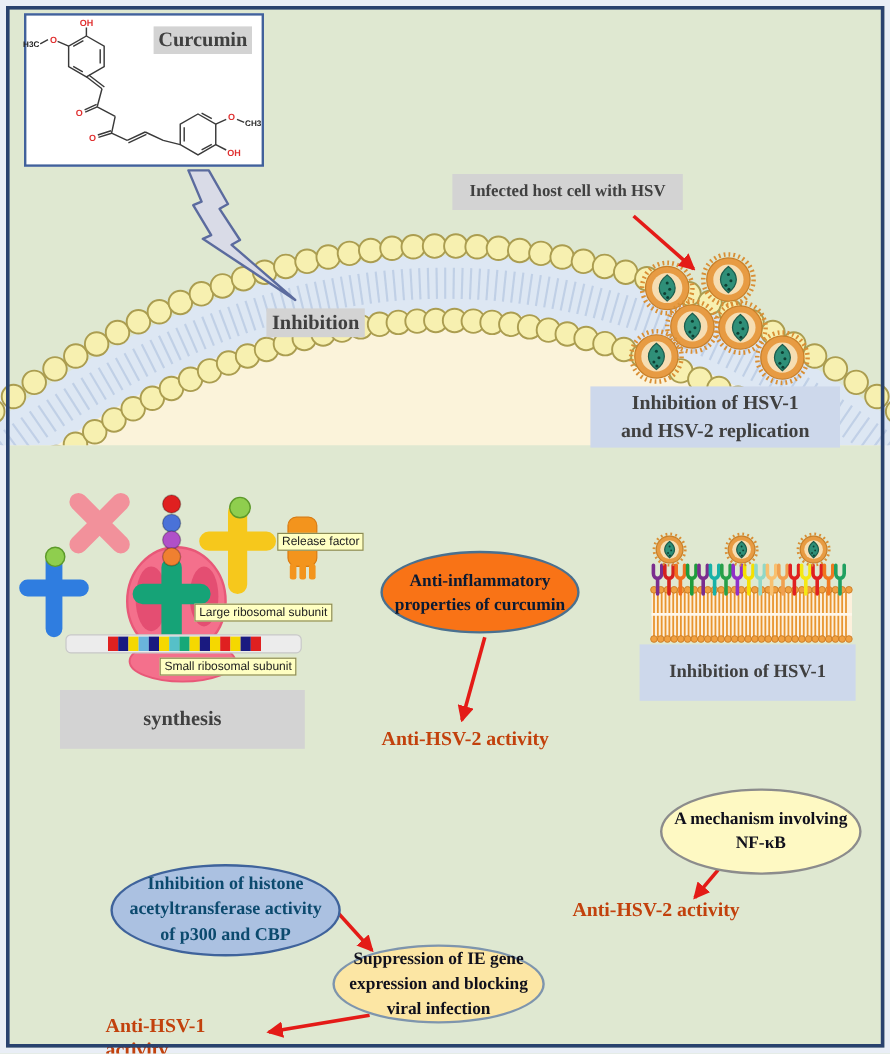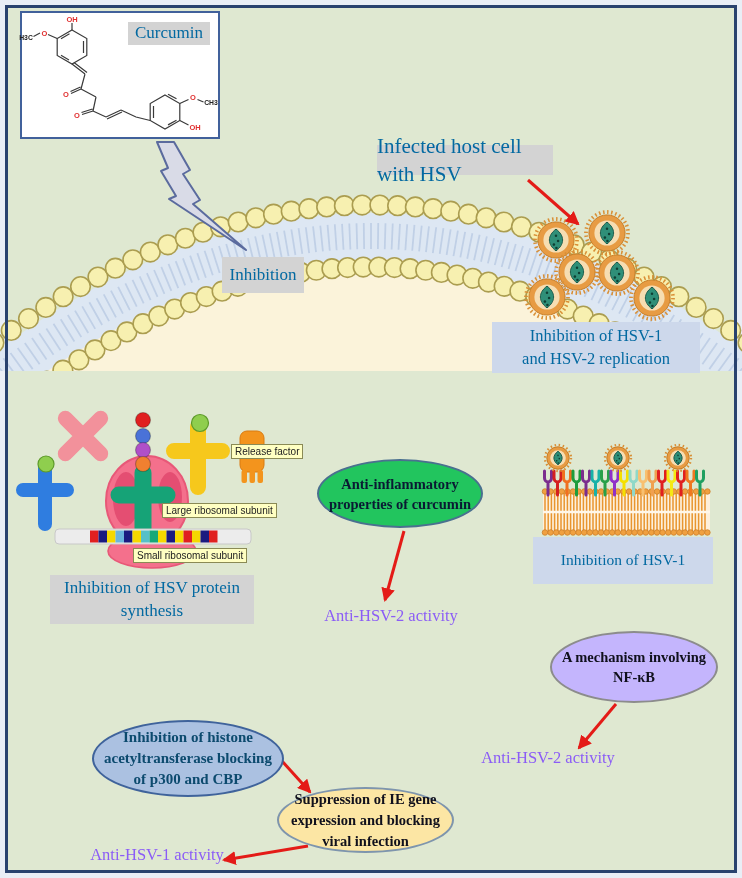--- a/index.html
+++ b/index.html
@@ -7,41 +7,41 @@
     width:742px;height:878px;position:relative;overflow:hidden;
     background:var(--outer_background,#e9eef6);
     font-family:"Liberation Serif",serif;
   }
   .bg-layer{position:absolute;inset:5px;background:var(--background,#dfe8d1);z-index:0}
   .frame-border{position:absolute;inset:5px;border:3px solid var(--frame_border,#29426e);z-index:10;pointer-events:none}
   #gfx{position:absolute;left:0;top:0;z-index:2;pointer-events:none}
   .panel{position:absolute;left:20px;top:11px;width:200px;height:128px;background:#ffffff;
          border:2px solid #41619b;box-sizing:border-box;z-index:1}
   .lbl{position:absolute;z-index:3;display:flex;flex-direction:column;align-items:center;justify-content:center;
-       text-align:left;font-weight:normal;color:#0369a1;line-height:1.35}
+       text-align:right;font-weight:bold;color:#404040;line-height:1.35}
   .gray{background:var(--gray_label_bg,#d3d3d3)}
   .bluebox{background:var(--blue_label_bg,#cdd8eb)}
   #curcumin-title{left:128px;top:22px;width:82px;height:23px;font-size:17px}
-  #lbl-inhibition{left:222px;top:257px;width:82px;height:36px;font-size:17px}
-  #lbl-infected{left:377px;top:145px;width:176px;height:30px;font-size:21px}
+  #lbl-inhibition{left:222px;top:257px;width:82px;height:24px;font-size:17px}
+  #lbl-infected{left:377px;top:145px;width:192px;height:30px;font-size:14px}
   #lbl-replication{left:492px;top:322px;width:208px;height:51px;font-size:16.5px}
   #lbl-protein{left:50px;top:575px;width:204px;height:49px;font-size:17px}
   #lbl-adsorption{left:533px;top:537px;width:180px;height:47px;font-size:15.5px}
   .ell{position:absolute;z-index:3;border-radius:50%;display:flex;flex-direction:column;align-items:center;
        justify-content:center;text-align:center;font-weight:bold;color:#10101c;line-height:1.38;box-sizing:border-box}
   #el-green{left:317px;top:459px;width:166px;height:69px;font-size:14.5px;color:#0a1a33}
   #el-orange{left:550px;top:631px;width:168px;height:72px;font-size:14.5px}
   #el-blue{left:92px;top:720px;width:192px;height:77px;font-size:15px;color:#0c4a6e}
   #el-yellow{left:277px;top:787px;width:177px;height:66px;font-size:14.5px}
   .tag{position:absolute;z-index:3;background:var(--yellow_label_bg,#ffffc2);border:1px solid #8a8a55;
        font-family:"Liberation Sans",sans-serif;font-size:10px;color:#222;padding:1px 3px;white-space:nowrap}
   #tag-release{left:231px;top:444px}
   #tag-large{left:162px;top:503px}
   #tag-small{left:133px;top:548px}
-  .out{position:absolute;z-index:3;font-weight:normal;font-size:16.5px;color:#8b5cf6;text-align:center}
+  .out{position:absolute;z-index:3;font-weight:bold;font-size:16.5px;color:#c2410c;text-align:left}
   #out-hsv2-c{left:318px;top:606px;width:146px}
   #out-hsv2-r{left:477px;top:748px;width:142px}
   #out-hsv1{left:88px;top:845px;width:138px}
 </style>
 </head>
 <body>
 
 <div class="bg-layer"></div>
 
 <div class="panel"></div>
@@ -569,45 +569,44 @@
 <div id="lbl-inhibition" class="lbl gray">Inhibition</div>
 
 <div id="lbl-infected" class="lbl gray">Infected host cell with HSV</div>
 
 <div id="lbl-replication" class="lbl bluebox">
   <span>Inhibition of HSV-1</span>
   <span>and HSV-2 replication</span>
 </div>
 
 <div id="lbl-protein" class="lbl gray">
-  <span>Inhibition of HSV protein</span>
   <span>synthesis</span>
 </div>
 
 <div id="lbl-adsorption" class="lbl bluebox">
   <span>Inhibition of HSV-1</span>
 </div>
 
 <div id="tag-release" class="tag">Release factor</div>
 <div id="tag-large" class="tag">Large ribosomal subunit</div>
 <div id="tag-small" class="tag">Small ribosomal subunit</div>
 
-<div id="el-green" class="ell" style="background: #22c55e; border: 2px solid rgb(74, 112, 143); text-align: center;">
+<div id="el-green" class="ell" style="background: #f97316; border: 2px solid rgb(74, 112, 143); text-align: center;">
   <span>Anti-inflammatory</span>
   <span>properties of curcumin</span>
 </div>
 
-<div id="el-orange" class="ell" style="background: #c4b5fd; border: 2px solid rgb(140, 140, 140);">
+<div id="el-orange" class="ell" style="background: #fef9c3; border: 2px solid rgb(140, 140, 140); margin-top: 26px;">
   <span>A mechanism involving</span>
   <span>NF-κB</span>
 </div>
 
 <div id="el-blue" class="ell" style="background: rgb(171, 193, 225); border: 2px solid rgb(63, 99, 155);">
   <span>Inhibition of histone</span>
-  <span>acetyltransferase blocking</span>
+  <span>acetyltransferase activity</span>
   <span>of p300 and CBP</span>
 </div>
 
 <div id="el-yellow" class="ell" style="background: rgb(252, 230, 164); border: 2px solid rgb(126, 149, 173); justify-content: space-between;">
   <span>Suppression of IE gene</span>
   <span>expression and blocking</span>
   <span>viral infection</span>
 </div>
 
 <div id="out-hsv2-c" class="out">Anti-HSV-2 activity</div>

